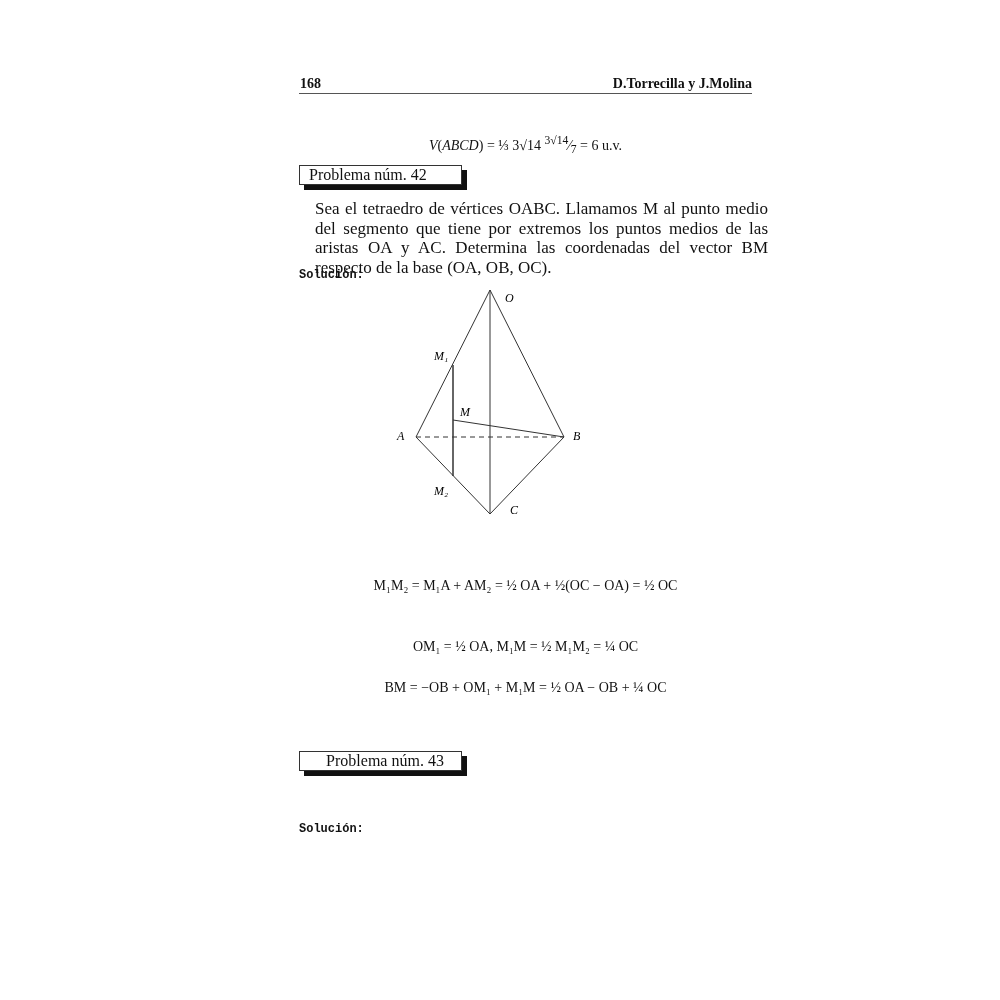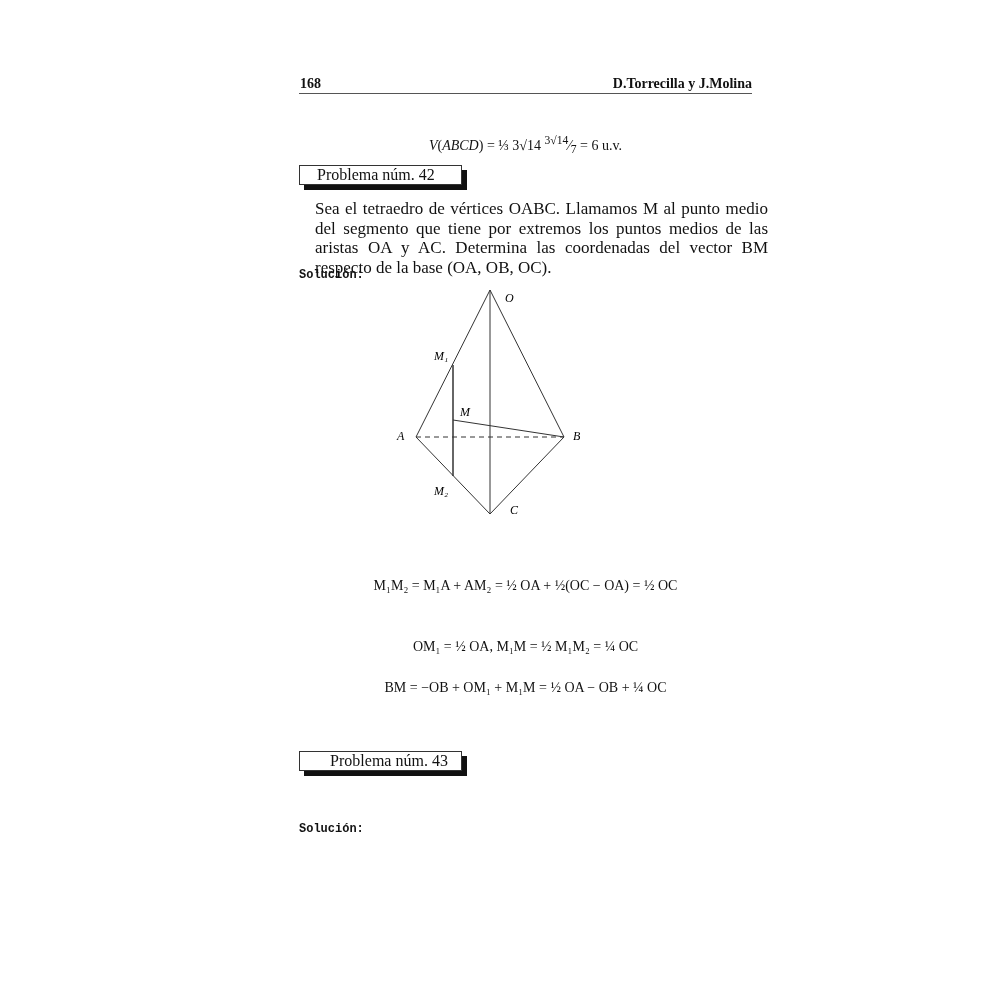--- a/index.html
+++ b/index.html
@@ -10,21 +10,21 @@
              font-weight:bold; font-size:14px; font-family:"Liberation Serif", serif; }
   .runhead .pg { position:absolute; left:1px; top:0; }
   .runhead .auth { position:absolute; right:0; top:0;text-align:right; }
   .rule { position:absolute; top:93px; left:0; width:453px; height:1px; background:#555; }
   .eq { position:absolute; left:0; width:453px; text-align:center;
         font-family:"Liberation Serif", serif; font-size:14px; }
   .box { position:absolute; left:0; width:163px; height:20px; }
   .box .shadow { position:absolute; left:5px; top:5px; width:163px; height:20px; background:#111; }
   .box .face { position:absolute; left:0; top:0; width:161px; height:18px; background:#fff;
                border:1px solid #333; font-family:"Liberation Serif", serif; font-size:16px;
-               line-height:18px; padding-left:17px; box-sizing:border-box; width:163px; height:20px; }
+               line-height:18px; padding-left:9px; box-sizing:border-box; width:163px; height:20px; }
   .para { position:absolute; left:16px; width:453px; font-weight:normal; font-size:17px;
           line-height:19.5px; text-align:justify; font-family:"Liberation Serif", serif; }
   .sol { position:absolute; left:0; font-weight:bold; font-size:12px; font-family:Liberation Mono, monospace; }
   svg text { font-family:"Liberation Serif", serif; font-style:italic; font-size:12px; }
 </style>
 </head>
 <body>
 
 <div class="page">
   <div class="runhead">

